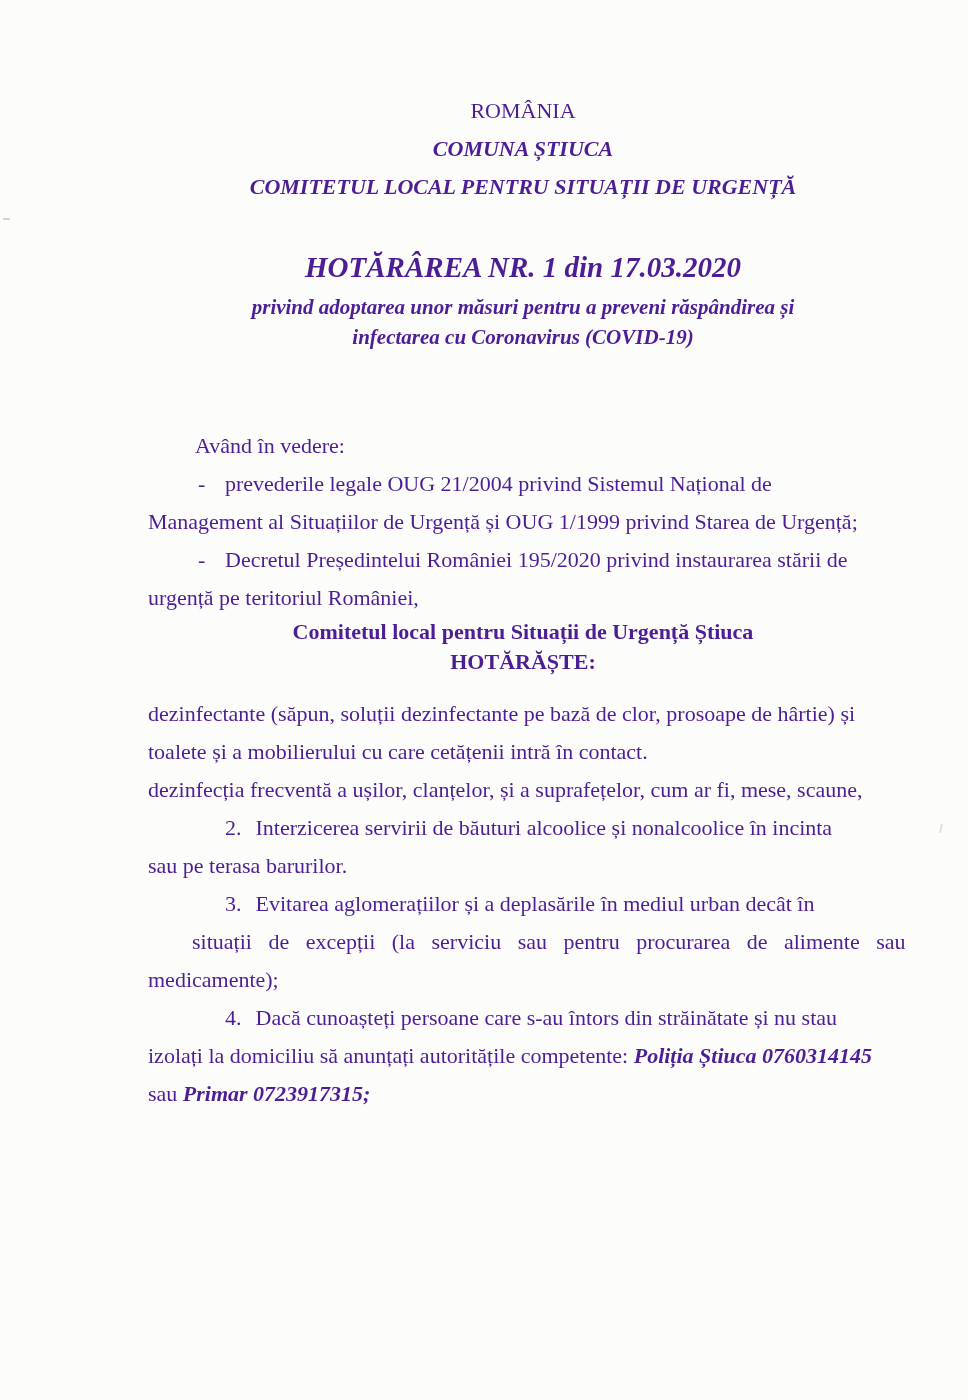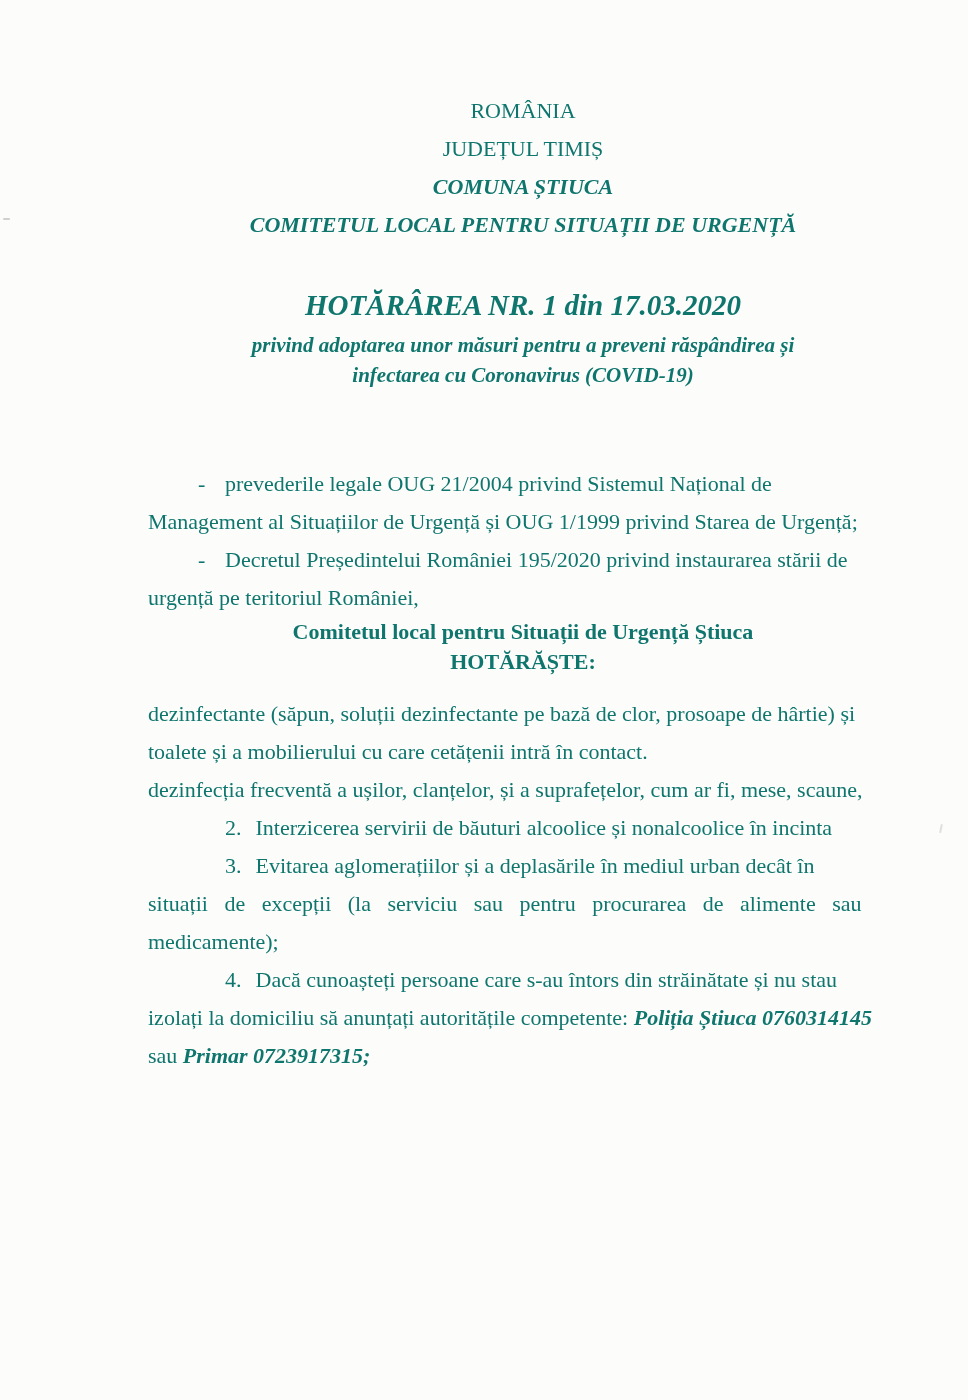--- a/index.html
+++ b/index.html
@@ -8,21 +8,21 @@
     background: #e8e8e8;
   }
   .page {
     position: relative;
     width: 968px;
     height: 1400px;
     margin: 0 auto;
     background: #fcfcfb;
     overflow: hidden;
     font-family: "Liberation Serif", "DejaVu Serif", serif;
-    color: #0f766e;
+    color: #4c1d95;
   }
   .content {
     position: absolute;
     left: 148px;
     top: 0;
     width: 714px;
   }
   .line {
     line-height: 38px;
     font-size: 22px;
@@ -46,21 +46,21 @@
   .articles-block { margin-top: 18px; }
 
   .indent-intro { padding-left: 47px; }
   .dash-line    { padding-left: 50px; }
   .dash {
     display: inline-block;
     width: 27px;
   }
   .num-line { padding-left: 77px; }
   .num { margin-right: 14px; }
-  .stretch { word-spacing: 11px; }
+  .stretch { word-spacing: 11px; margin-left: 44px; }
 
   
   .speck {
     position: absolute;
     background: #c4c4c2;
     border-radius: 1px;
   }
   .speck-left  { left: 3px;  top: 218px; width: 7px; height: 2px; opacity: .8; }
   .speck-right { left: 940px; top: 824px; width: 2px; height: 9px; opacity: .5; transform: rotate(12deg); }
 </style>
@@ -69,34 +69,34 @@
 
 <div class="page">
 
   <div class="speck speck-left"></div>
   <div class="speck speck-right"></div>
 
   <div class="content">
 
     <div class="header-block">
       <div class="line center">ROMÂNIA</div>
-      <div class="line center">JUDEȚUL TIMIȘ</div>
       <div class="line center bi">COMUNA ȘTIUCA</div>
       <div class="line center bi">COMITETUL LOCAL PENTRU SITUAȚII DE URGENȚĂ</div>
     </div>
 
     <div class="title-block">
       <div class="line center bi title-main">HOTĂRÂREA NR. 1 din 17.03.2020</div>
       <div class="subtitle-block">
         <div class="line tight center bi subtitle">privind adoptarea unor măsuri pentru a preveni răspândirea și</div>
         <div class="line tight center bi subtitle">infectarea cu Coronavirus (COVID-19)</div>
       </div>
     </div>
 
     <div class="preamble-block">
+      <div class="line indent-intro">Având în vedere:</div>
 
       <div class="line dash-line">
         <span class="dash">-</span><span>prevederile legale OUG 21/2004 privind Sistemul Național de</span>
       </div>
       <div class="line">Management al Situațiilor de Urgență și OUG 1/1999 privind Starea de Urgență;</div>
 
       <div class="line dash-line">
         <span class="dash">-</span><span>Decretul Președintelui României 195/2020 privind instaurarea stării de</span>
       </div>
       <div class="line">urgență pe teritoriul României,</div>
@@ -109,20 +109,21 @@
 
     <div class="articles-block">
 
       <div class="line">dezinfectante (săpun, soluții dezinfectante pe bază de clor, prosoape de hârtie) și</div>
       <div class="line">toalete și a mobilierului cu care cetățenii intră în contact.</div>
       <div class="line">dezinfecția frecventă a ușilor, clanțelor, și a suprafețelor, cum ar fi, mese, scaune,</div>
 
       <div class="line num-line">
         <span class="num">2.</span><span>Interzicerea servirii de băuturi alcoolice și nonalcoolice în incinta</span>
       </div>
+      <div class="line">sau pe terasa barurilor.</div>
 
       <div class="line num-line">
         <span class="num">3.</span><span>Evitarea aglomerațiilor și a deplasărilе în mediul urban decât în</span>
       </div>
       <div class="line stretch">situații de excepții (la serviciu sau pentru procurarea de alimente sau</div>
       <div class="line">medicamente);</div>
 
       <div class="line num-line">
         <span class="num">4.</span><span>Dacă cunoașteți persoane care s-au întors din străinătate și nu stau</span>
       </div>

